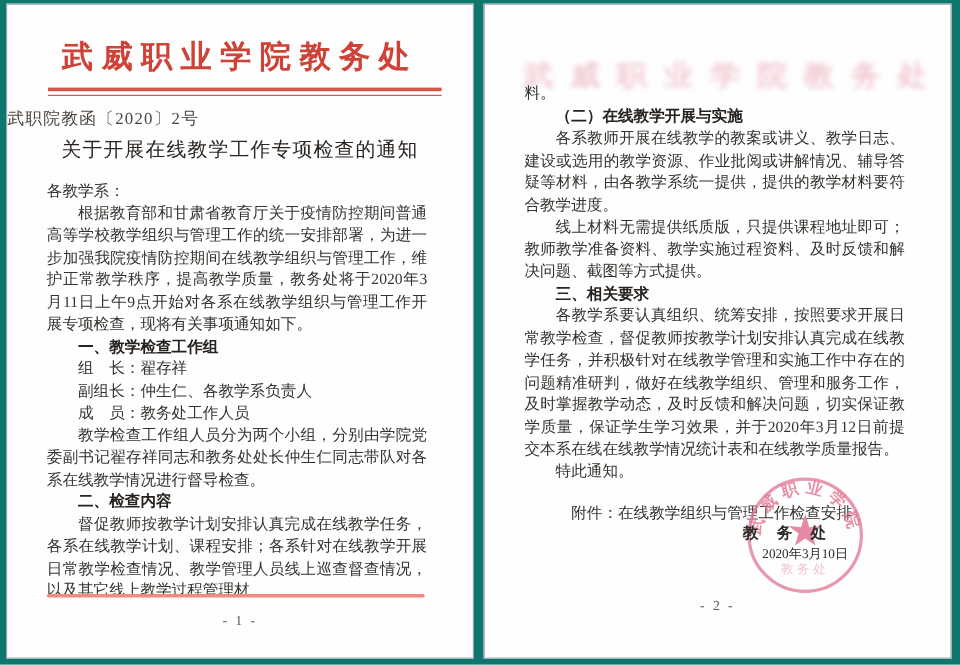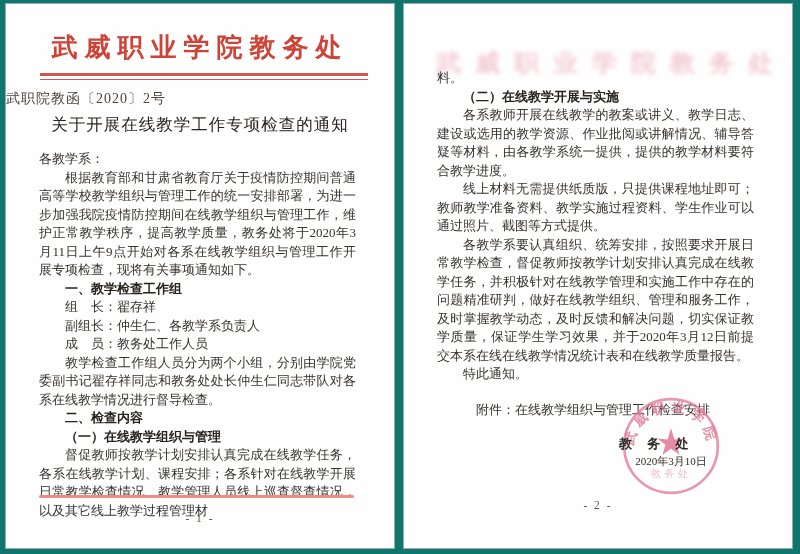--- a/index.html
+++ b/index.html
@@ -93,36 +93,36 @@
 
     <div class="doc-body" id="body1">
       <p>各教学系：</p>
       <p class="indent">根据教育部和甘肃省教育厅关于疫情防控期间普通高等学校教学组织与管理工作的统一安排部署，为进一步加强我院疫情防控期间在线教学组织与管理工作，维护正常教学秩序，提高教学质量，教务处将于2020年3月11日上午9点开始对各系在线教学组织与管理工作开展专项检查，现将有关事项通知如下。</p>
       <p class="indent heading">一、教学检查工作组</p>
       <p class="indent">组　长：翟存祥</p>
       <p class="indent">副组长：仲生仁、各教学系负责人</p>
       <p class="indent">成　员：教务处工作人员</p>
       <p class="indent">教学检查工作组人员分为两个小组，分别由学院党委副书记翟存祥同志和教务处处长仲生仁同志带队对各系在线教学情况进行督导检查。</p>
       <p class="indent heading">二、检查内容</p>
-      <p class="indent sub-heading">（一）在线教学组织与管理</p>
       <p class="indent">督促教师按教学计划安排认真完成在线教学任务，各系在线教学计划、课程安排；各系针对在线教学开展日常教学检查情况、教学管理人员线上巡查督查情况，以及其它线上教学过程管理材</p>
     </div>
 
     <div class="footer-line1"></div>
     <div class="page-num" id="pagenum1">- 1 -</div>
   </div>
 
   <div class="page" id="page2">
     <div class="watermark">武威职业学院教务处</div>
 
     <div class="doc-body" id="body2">
       <p>料。</p>
       <p class="indent sub-heading">（二）在线教学开展与实施</p>
       <p class="indent">各系教师开展在线教学的教案或讲义、教学日志、建设或选用的教学资源、作业批阅或讲解情况、辅导答疑等材料，由各教学系统一提供，提供的教学材料要符合教学进度。</p>
-      <p class="indent">线上材料无需提供纸质版，只提供课程地址即可；教师教学准备资料、教学实施过程资料、学生作业可以通过照片、截图等方式提供。</p>
+      <p class="indent">线上材料无需提供纸质版，只提供课程地址即可；教师教学准备资料、教学实施过程资料、及时反馈和解决问题、截图等方式提供。</p>
+      <p class="indent heading">三、相关要求</p>
       <p class="indent">各教学系要认真组织、统筹安排，按照要求开展日常教学检查，督促教师按教学计划安排认真完成在线教学任务，并积极针对在线教学管理和实施工作中存在的问题精准研判，做好在线教学组织、管理和服务工作，及时掌握教学动态，及时反馈和解决问题，切实保证教学质量，保证学生学习效果，并于2020年3月12日前提交本系在线在线教学情况统计表和在线教学质量报告。</p>
       <p class="closing">特此通知。</p>
       <p class="attachment">附件：在线教学组织与管理工作检查安排</p>
     </div>
 
     <svg class="stamp" viewBox="0 0 100 100">
       <circle cx="50" cy="50" r="45" fill="none" stroke="#e27d99" stroke-width="2.6" opacity="0.8"></circle>
       <defs>
         <path id="arcTop" d="M 16,62 A 35.5,35.5 0 1 1 84,62" fill="none"></path>
       </defs>

